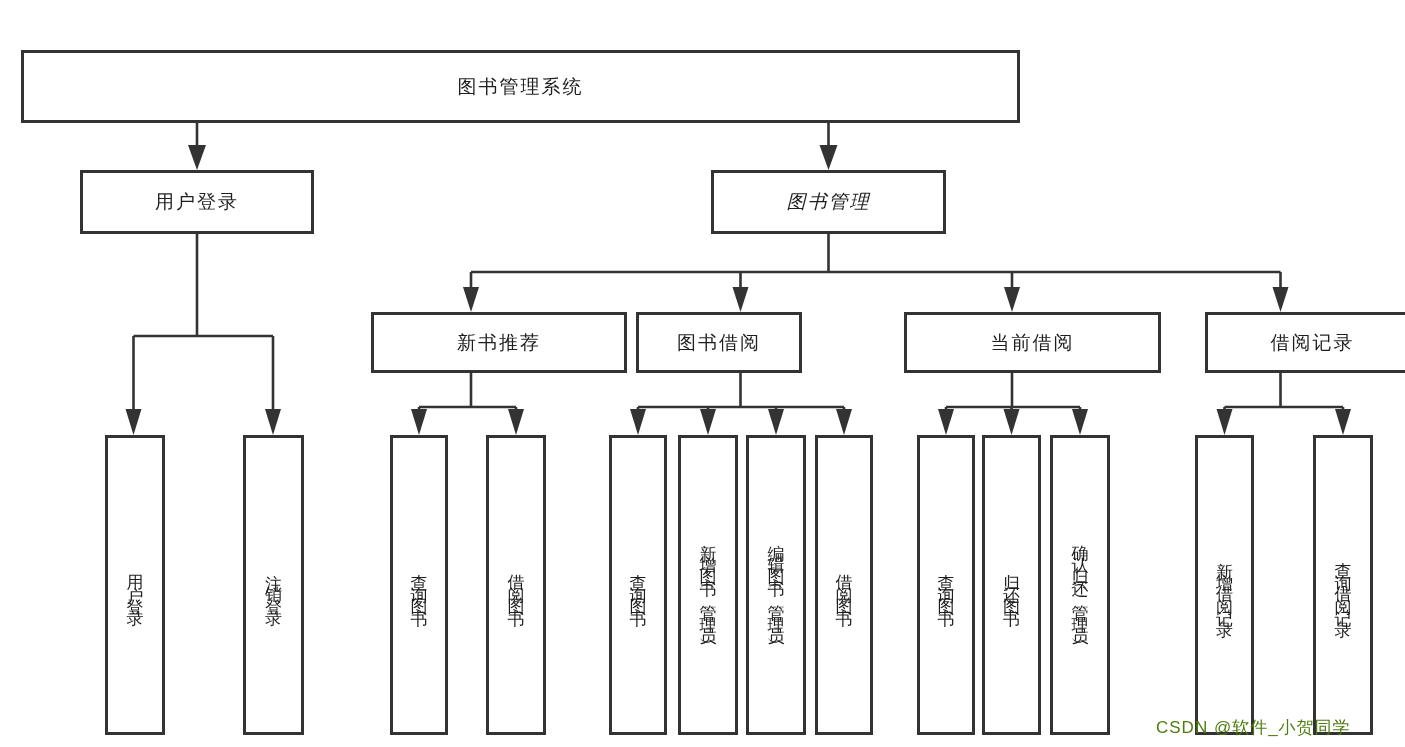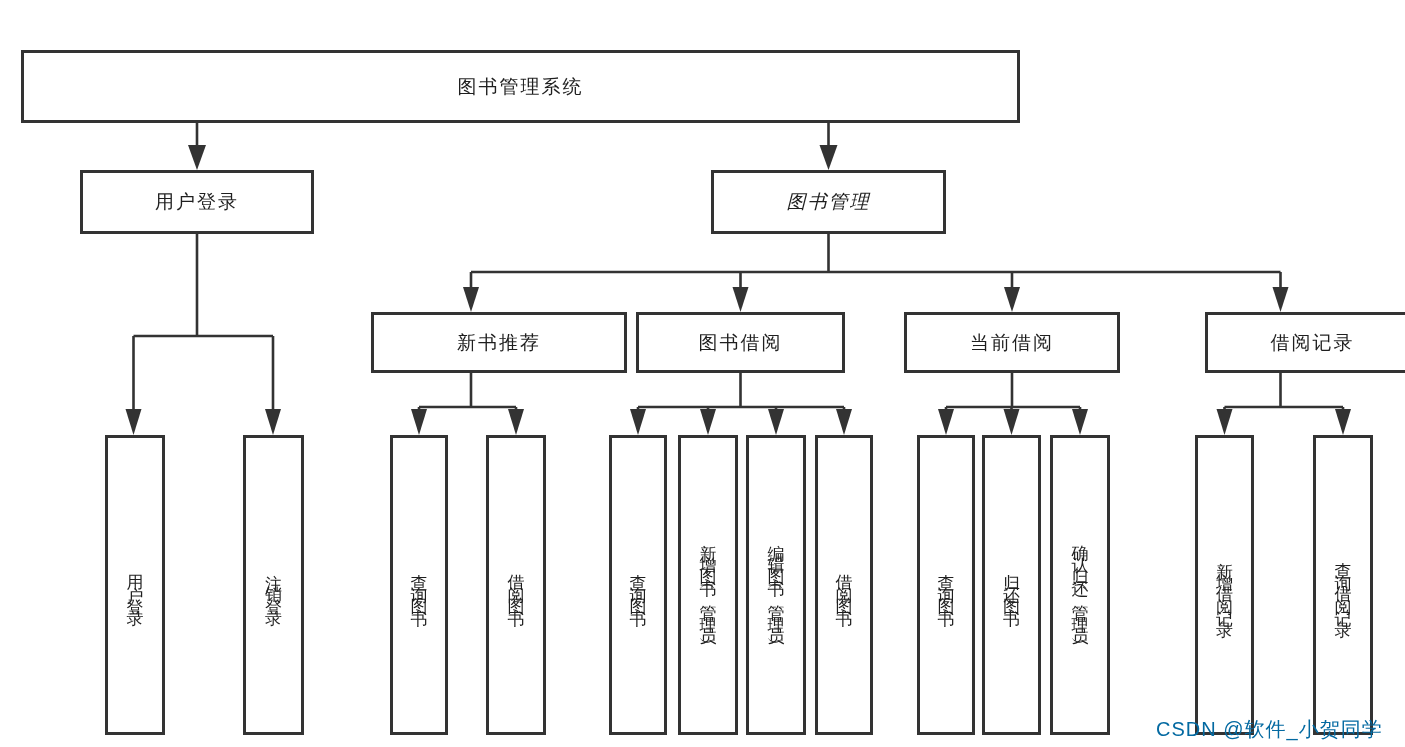--- a/index.html
+++ b/index.html
@@ -36,23 +36,23 @@
     writing-mode: vertical-rl;
     text-orientation: mixed;
     font-size: 17px;
     letter-spacing: 12px;
     line-height: 1;
   }
   #watermark {
     position: absolute;
     left: 1156px;
     top: 716px;
-    font-size: 20px;
+    font-size: 17px;
     letter-spacing: 1px;
-    color: #0369a1;
+    color: #4d7c0f;
     white-space: nowrap;
     z-index: 5;
   }
   svg .ln { stroke: #333333; stroke-width: 2.6; fill: none; }
   svg .ar { fill: #333333; stroke: none; }
 </style>
 </head>
 <body>
 
 <div id="canvas">
@@ -92,22 +92,22 @@
     <polygon class="ar" points="1224.5,435 1216.5,409 1232.5,409"></polygon>
     <polygon class="ar" points="1343,435 1335,409 1351,409"></polygon>
   </svg>
 
   <div class="node h" style="left:21px; top:28px; width:999px; height:73px;margin-top:22px;">图书管理系统</div>
 
   <div class="node h" style="left:80px; top:170px; width:234px; height:64px;">用户登录</div>
   <div class="node h" style="left:711px; top:170px; width:235px; height:64px;font-style:italic;">图书管理</div>
 
   <div class="node h" style="left:371px; top:312px; width:256px; height:61px;">新书推荐</div>
-  <div class="node h" style="left:636px; top:312px; width:209px; height:61px;">图书借阅</div>
-  <div class="node h" style="left:904px; top:312px; width:216px; height:61px;">当前借阅</div>
+  <div class="node h" style="left:636px; top:312px; width:166px; height:61px;">图书借阅</div>
+  <div class="node h" style="left:904px; top:312px; width:257px; height:61px;">当前借阅</div>
   <div class="node h" style="left:1173px; top:312px; width:215px; height:61px;margin-left:32px;">借阅记录</div>
 
   <div class="node v" style="left:105px; top:435px; width:60px; height:300px;">用户登录</div>
   <div class="node v" style="left:243px; top:435px; width:61px; height:300px;">注销登录</div>
 
   <div class="node v" style="left:390px; top:435px; width:58px; height:300px;">查询图书</div>
   <div class="node v" style="left:486px; top:435px; width:60px; height:300px;">借阅图书</div>
 
   <div class="node v" style="left:609px; top:435px; width:58px; height:300px;">查询图书</div>
   <div class="node v" style="left:678px; top:435px; width:60px; height:300px;">新增图书（管理员）</div>

